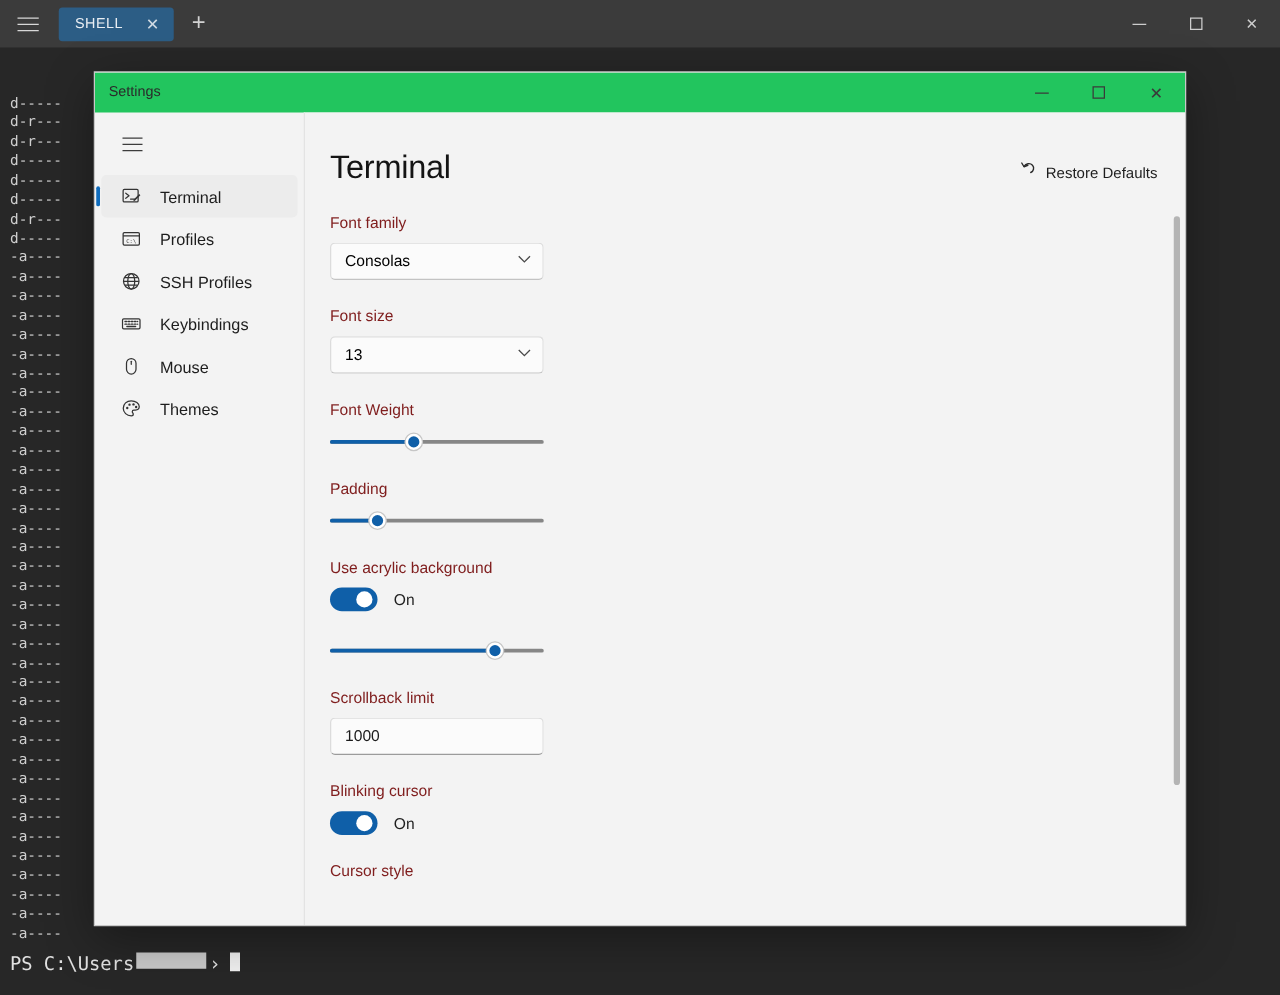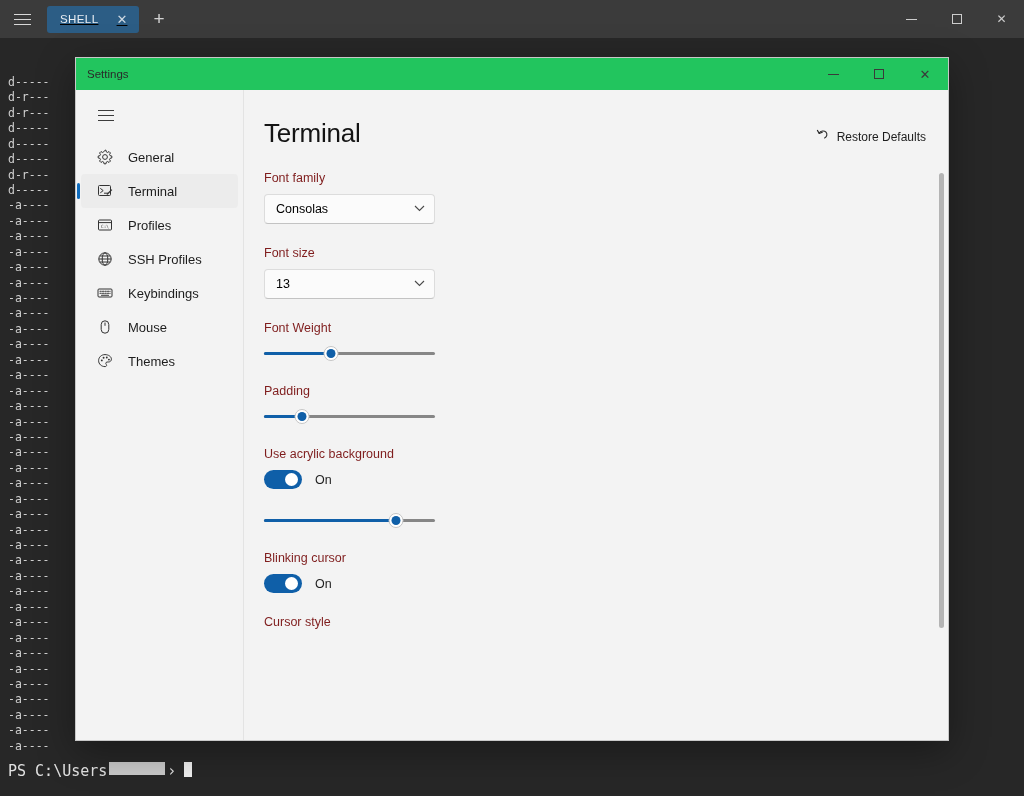--- a/index.html
+++ b/index.html
@@ -43,21 +43,20 @@
   .tab {
     height: 27px;
     min-width: 92px;
     background: #2c5d85;
     border-radius: 3px;
     display: flex;
     align-items: center;
     padding: 0 8px 0 13px;
     margin-left: 3px;
     cursor: pointer;
-    text-decoration: underline;
   }
   .tab-label {
     color: #e9eef3;
     font-size: 11.5px;
     letter-spacing: .4px;
     flex: 1;
   }
   .tab-close {
     color: #cfd9e2;
     font-size: 13px;
@@ -453,29 +452,20 @@
 
         <div id="sidebar-hamburger">
           <div class="bars">
               <i></i>
               <i></i>
               <i></i>
             </div>
         </div>
 
         <div id="nav-list">
-            <div class="nav-item">
-              <span class="nav-ico">
-                <svg width="16" height="16" viewBox="0 0 16 16">
-                  <circle cx="8" cy="8" r="2.4" fill="none" stroke="#333" stroke-width="1"></circle>
-                  <path d="M8 1.2 L9 1.2 L9.3 2.9 L10.7 3.5 L12 2.5 L13.5 4 L12.5 5.3 L13.1 6.7 L14.8 7 L14.8 9 L13.1 9.3 L12.5 10.7 L13.5 12 L12 13.5 L10.7 12.5 L9.3 13.1 L9 14.8 L7 14.8 L6.7 13.1 L5.3 12.5 L4 13.5 L2.5 12 L3.5 10.7 L2.9 9.3 L1.2 9 L1.2 7 L2.9 6.7 L3.5 5.3 L2.5 4 L4 2.5 L5.3 3.5 L6.7 2.9 Z" fill="none" stroke="#333" stroke-width="1" stroke-linejoin="round"></path>
-                </svg>
-              </span>
-              <span class="nav-label">General</span>
-            </div>
             <div class="nav-item selected">
               <span class="nav-ico">
                 <svg width="16" height="16" viewBox="0 0 16 16">
                   <rect x="1.5" y="2.5" width="12" height="10" rx="1" fill="none" stroke="#333" stroke-width="1"></rect>
                   <path d="M3.6 5.6 L6.2 7.6 L3.6 9.6" fill="none" stroke="#333" stroke-width="1" stroke-linecap="round" stroke-linejoin="round"></path>
                   <path d="M7.4 10.2 L10.6 10.2" stroke="#333" stroke-width="1" stroke-linecap="round"></path>
                   <path d="M10 10.6 L14.4 6.2 L15.3 7.1 L10.9 11.5 L9.7 11.9 Z" fill="#333"></path>
                 </svg>
               </span>
               <span class="nav-label">Terminal</span>
@@ -591,20 +581,24 @@
           </div>
 
           <div class="field">
             <div class="slider">
               <div class="track"></div>
               <div class="fill" style="width: 77%;"></div>
               <div class="thumb" style="left: 77%;"></div>
             </div>
           </div>
 
+          <div class="field">
+            <div class="field-label">Scrollback limit</div>
+            <div class="textbox">1000</div>
+          </div>
 
           <div class="field">
             <div class="field-label">Blinking cursor</div>
             <div class="toggle-row">
               <div class="toggle">
                 <div class="knob"></div>
               </div>
               <span class="toggle-state">On</span>
             </div>
           </div>

